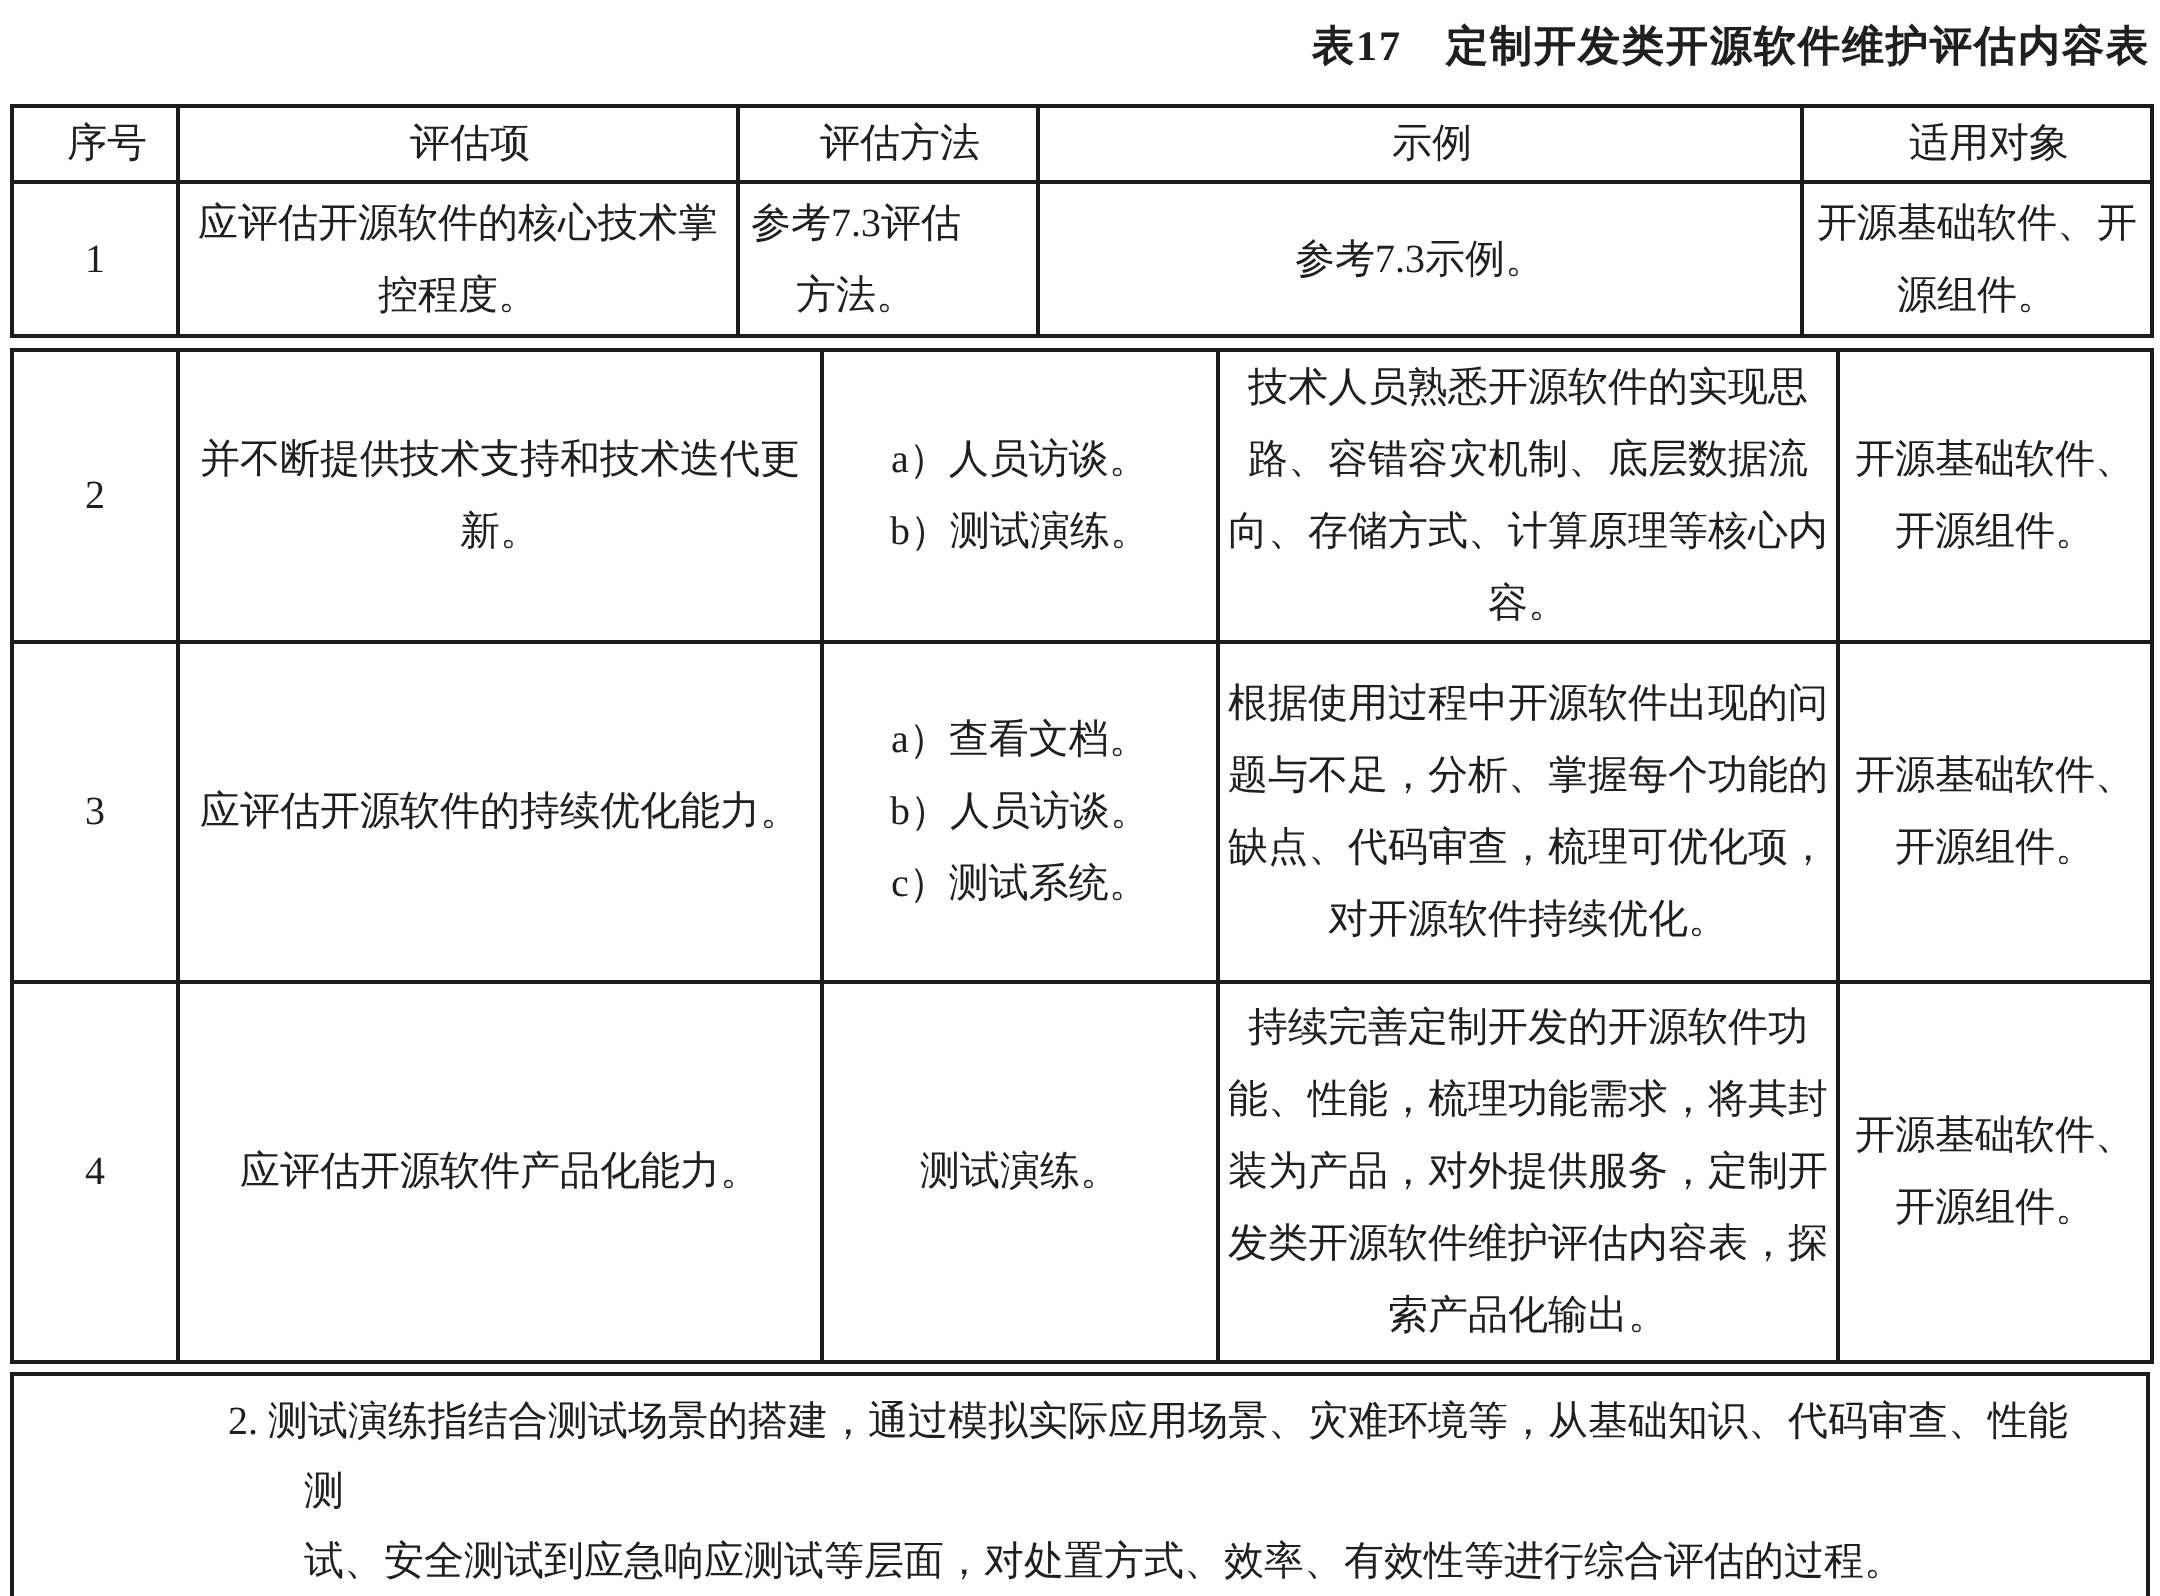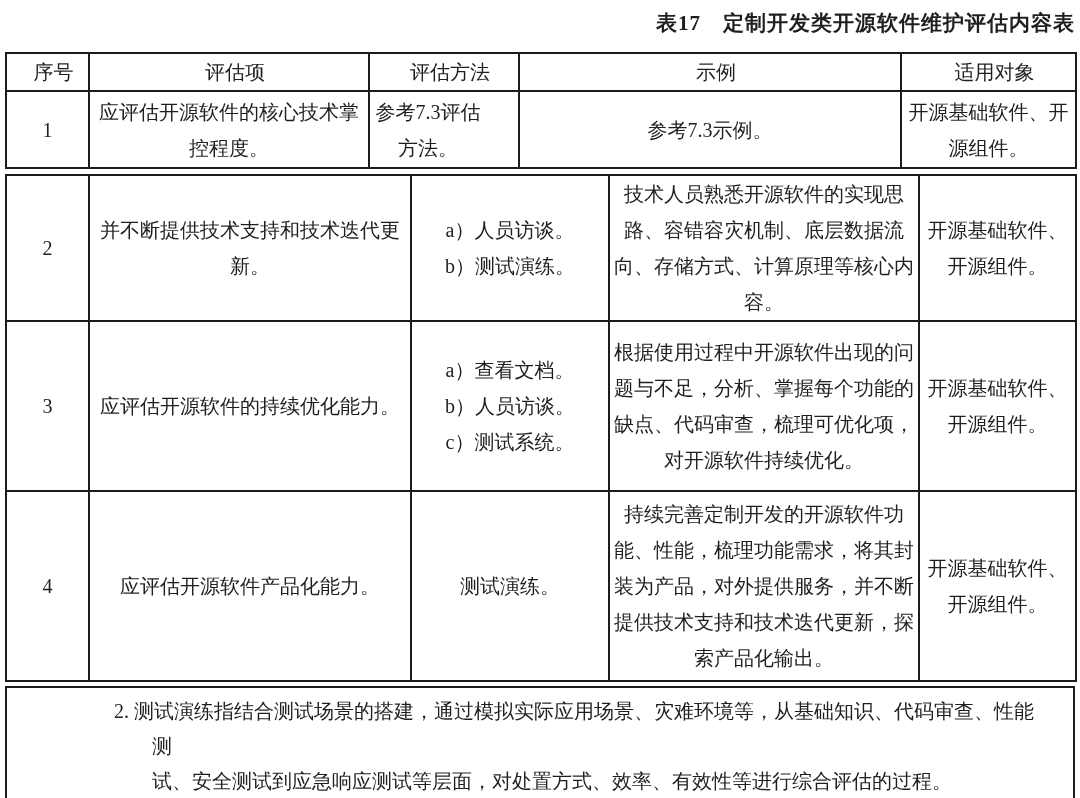--- a/index.html
+++ b/index.html
@@ -146,21 +146,21 @@
         <td class="c-method">a）查看文档。
 b）人员访谈。
 c）测试系统。</td>
         <td class="c-example">根据使用过程中开源软件出现的问题与不足，分析、掌握每个功能的缺点、代码审查，梳理可优化项，对开源软件持续优化。</td>
         <td class="c-target">开源基础软件、开源组件。</td>
       </tr>
       <tr class="r4">
         <td class="c-no">4</td>
         <td class="c-item">应评估开源软件产品化能力。</td>
         <td class="c-method">测试演练。</td>
-        <td class="c-example">持续完善定制开发的开源软件功能、性能，梳理功能需求，将其封装为产品，对外提供服务，并不断提供技术支持和技术迭代更新，探索产品化输出。</td>
+        <td class="c-example">持续完善定制开发的开源软件功能、性能，梳理功能需求，将其封装为产品，对外提供服务，定制开发类开源软件维护评估内容表，探索产品化输出。</td>
         <td class="c-target">开源基础软件、开源组件。</td>
       </tr>
     </tbody>
   </table>
 
   <div class="notes">
     <div class="note-second">2. 测试演练指结合测试场景的搭建，通过模拟实际应用场景、灾难环境等，从基础知识、代码审查、性能测
 试、安全测试到应急响应测试等层面，对处置方式、效率、有效性等进行综合评估的过程。</div>
   </div>
 

